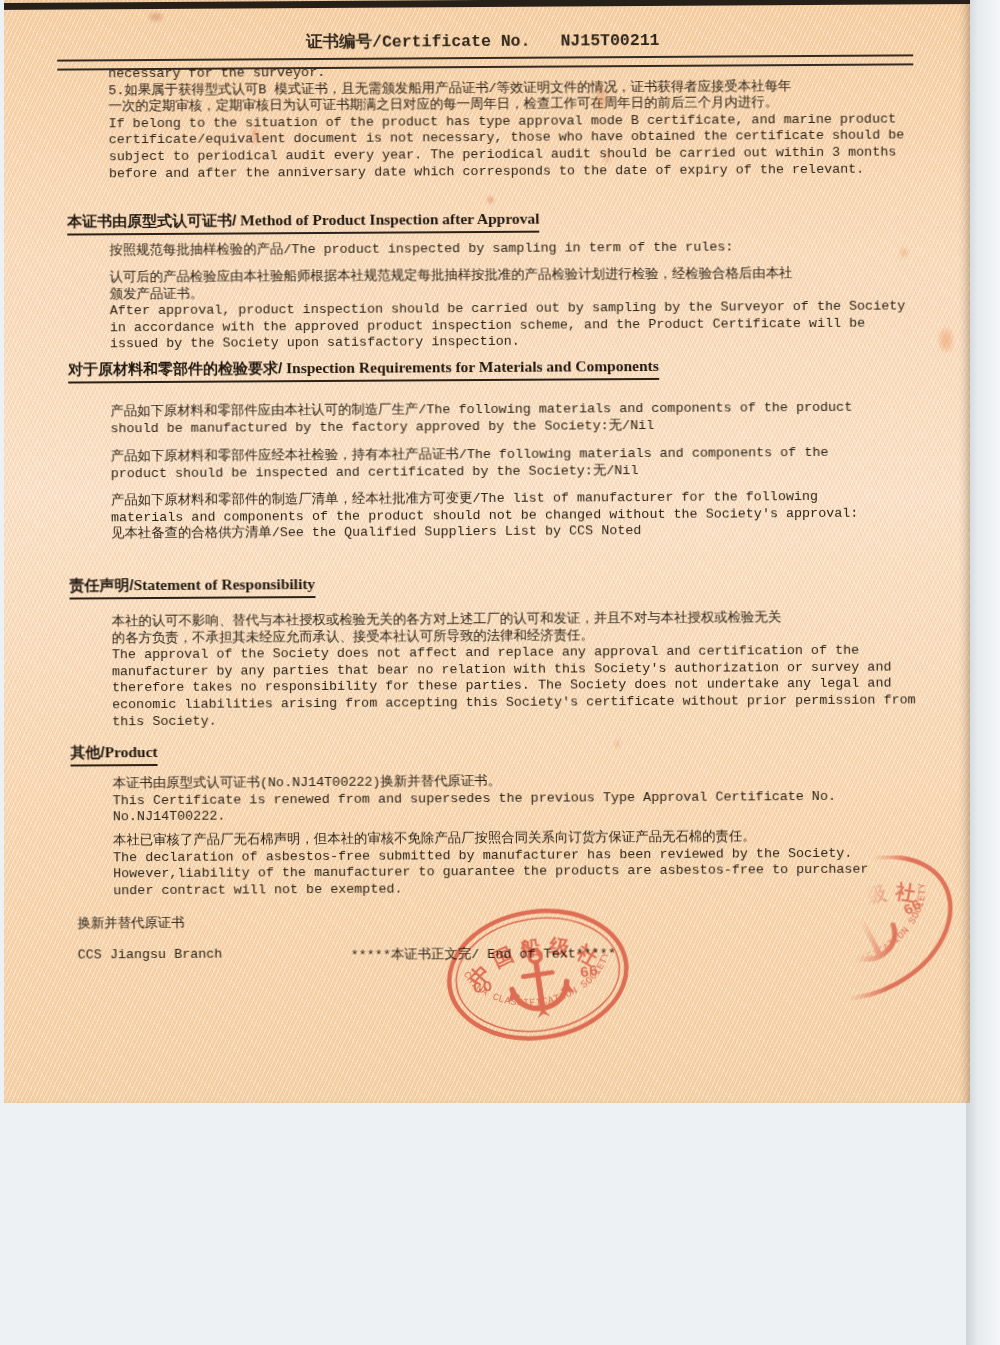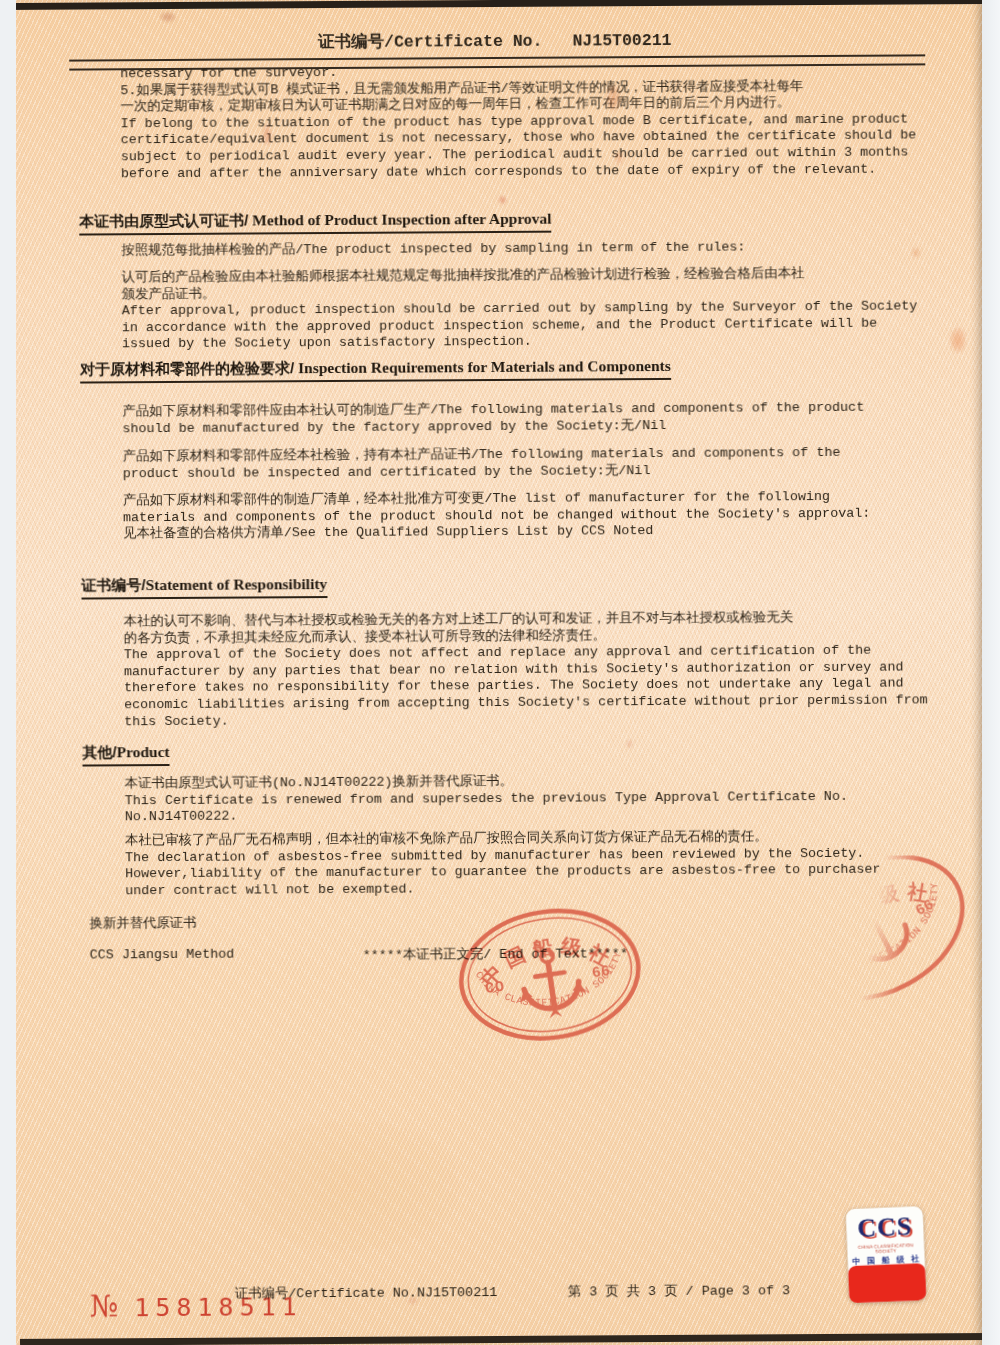--- a/index.html
+++ b/index.html
@@ -8,21 +8,21 @@
     background:#eef1f3;
     font-family:"Liberation Mono","DejaVu Sans Mono",monospace;
   }
   
   .scan-strip{
     position:absolute;right:0;top:0;width:34px;height:100%;
     background:linear-gradient(90deg,#ccd3d8 0,#e7ebee 35%,#f4f6f8 100%);
   }
   
   .paper{
-    position:absolute;left:16px;top:0;width:966px;height:1345px;overflow:hidden;
+    position:absolute;left:4px;top:0;width:966px;height:1103px;overflow:hidden;
     background-image:
       repeating-linear-gradient(115deg, rgba(255,248,238,.45) 0 1px, rgba(0,0,0,0) 1px 4px),
       repeating-linear-gradient(65deg, rgba(240,195,150,.35) 0 1px, rgba(0,0,0,0) 1px 4px),
       linear-gradient(180deg,#f5cda0 0%,#f8d9b8 22%,#f9e0c6 45%,#f7d6b0 72%,#f4cfa5 100%);
     box-shadow:inset -8px 0 10px -6px rgba(90,70,50,.45);
   }
   .content{position:absolute;left:0;top:0;width:966px;height:1345px;
     transform:rotate(-0.35deg);transform-origin:480px 680px;color:#2f261b;}
   .top-edge{position:absolute;left:0;top:0;width:1000px;height:7px;background:#272019;}
   .bottom-edge{position:absolute;left:0;top:1336px;width:966px;height:7px;background:#2e261d;}
@@ -117,21 +117,21 @@
         <div class="tline">产品如下原材料和零部件应经本社检验，持有本社产品证书/The following materials and components of the</div>
         <div class="tline">product should be inspected and certificated by the Society:无/Nil</div>
       </div>
     <div class="para" style="top:491px">
         <div class="tline">产品如下原材料和零部件的制造厂清单，经本社批准方可变更/The list of manufacturer for the following</div>
         <div class="tline">materials and components of the product should not be changed without the Society's approval:</div>
         <div class="tline">见本社备查的合格供方清单/See the Qualified Suppliers List by CCS Noted</div>
       </div>
 
     <div class="sec-h" style="top:574px">
-      <span class="u"><span class="zh">证书编号/</span><span class="en">Statement of Responsibility</span></span>
+      <span class="u"><span class="zh">责任声明/</span><span class="en">Statement of Responsibility</span></span>
     </div>
     <div class="para" style="top:612px">
         <div class="tline">本社的认可不影响、替代与本社授权或检验无关的各方对上述工厂的认可和发证，并且不对与本社授权或检验无关</div>
         <div class="tline">的各方负责，不承担其未经应允而承认、接受本社认可所导致的法律和经济责任。</div>
         <div class="tline">The approval of the Society does not affect and replace any approval and certification of the</div>
         <div class="tline">manufacturer by any parties that bear no relation with this Society's authorization or survey and</div>
         <div class="tline">therefore takes no responsibility for these parties. The Society does not undertake any legal and</div>
         <div class="tline">economic liabilities arising from accepting this Society's certificate without prior permission from</div>
         <div class="tline">this Society.</div>
       </div>
@@ -145,21 +145,21 @@
         <div class="tline">No.NJ14T00222.</div>
       </div>
     <div class="para" style="top:831px">
         <div class="tline">本社已审核了产品厂无石棉声明，但本社的审核不免除产品厂按照合同关系向订货方保证产品无石棉的责任。</div>
         <div class="tline">The declaration of asbestos-free submitted by manufacturer has been reviewed by the Society.</div>
         <div class="tline">However,liability of the manufacturer to guarantee the products are asbestos-free to purchaser</div>
         <div class="tline">under contract will not be exempted.</div>
       </div>
 
     <div class="sign" style="left:72px;top:912px">换新并替代原证书</div>
-    <div class="sign" style="left:72px;top:945px">CCS Jiangsu Method</div>
+    <div class="sign" style="left:72px;top:945px">CCS Jiangsu Branch</div>
     <div class="sign" style="left:345px;top:945px">*****本证书正文完/ End of Text*****</div>
 
     <svg class="stamp-main" viewBox="0 0 192 138">
       <g transform="rotate(-8 96 69)" fill="none" stroke="none">
         <ellipse cx="96" cy="69" rx="89" ry="63" stroke="#d85a42" stroke-width="4.5"></ellipse>
         <ellipse cx="96" cy="69" rx="82" ry="56" stroke="#d85a42" stroke-width="1.6"></ellipse>
         <path id="arcTop" d="M 28,88 A 70,52 0 0 1 164,88"></path>
         <path id="arcBot" d="M 22,56 A 76,56 0 0 0 170,56"></path>
         <text font-size="20" font-weight="bold" fill="#d85a42" letter-spacing="7">
           <textPath href="#arcTop" startOffset="50%" text-anchor="middle">中国船级社</textPath>

